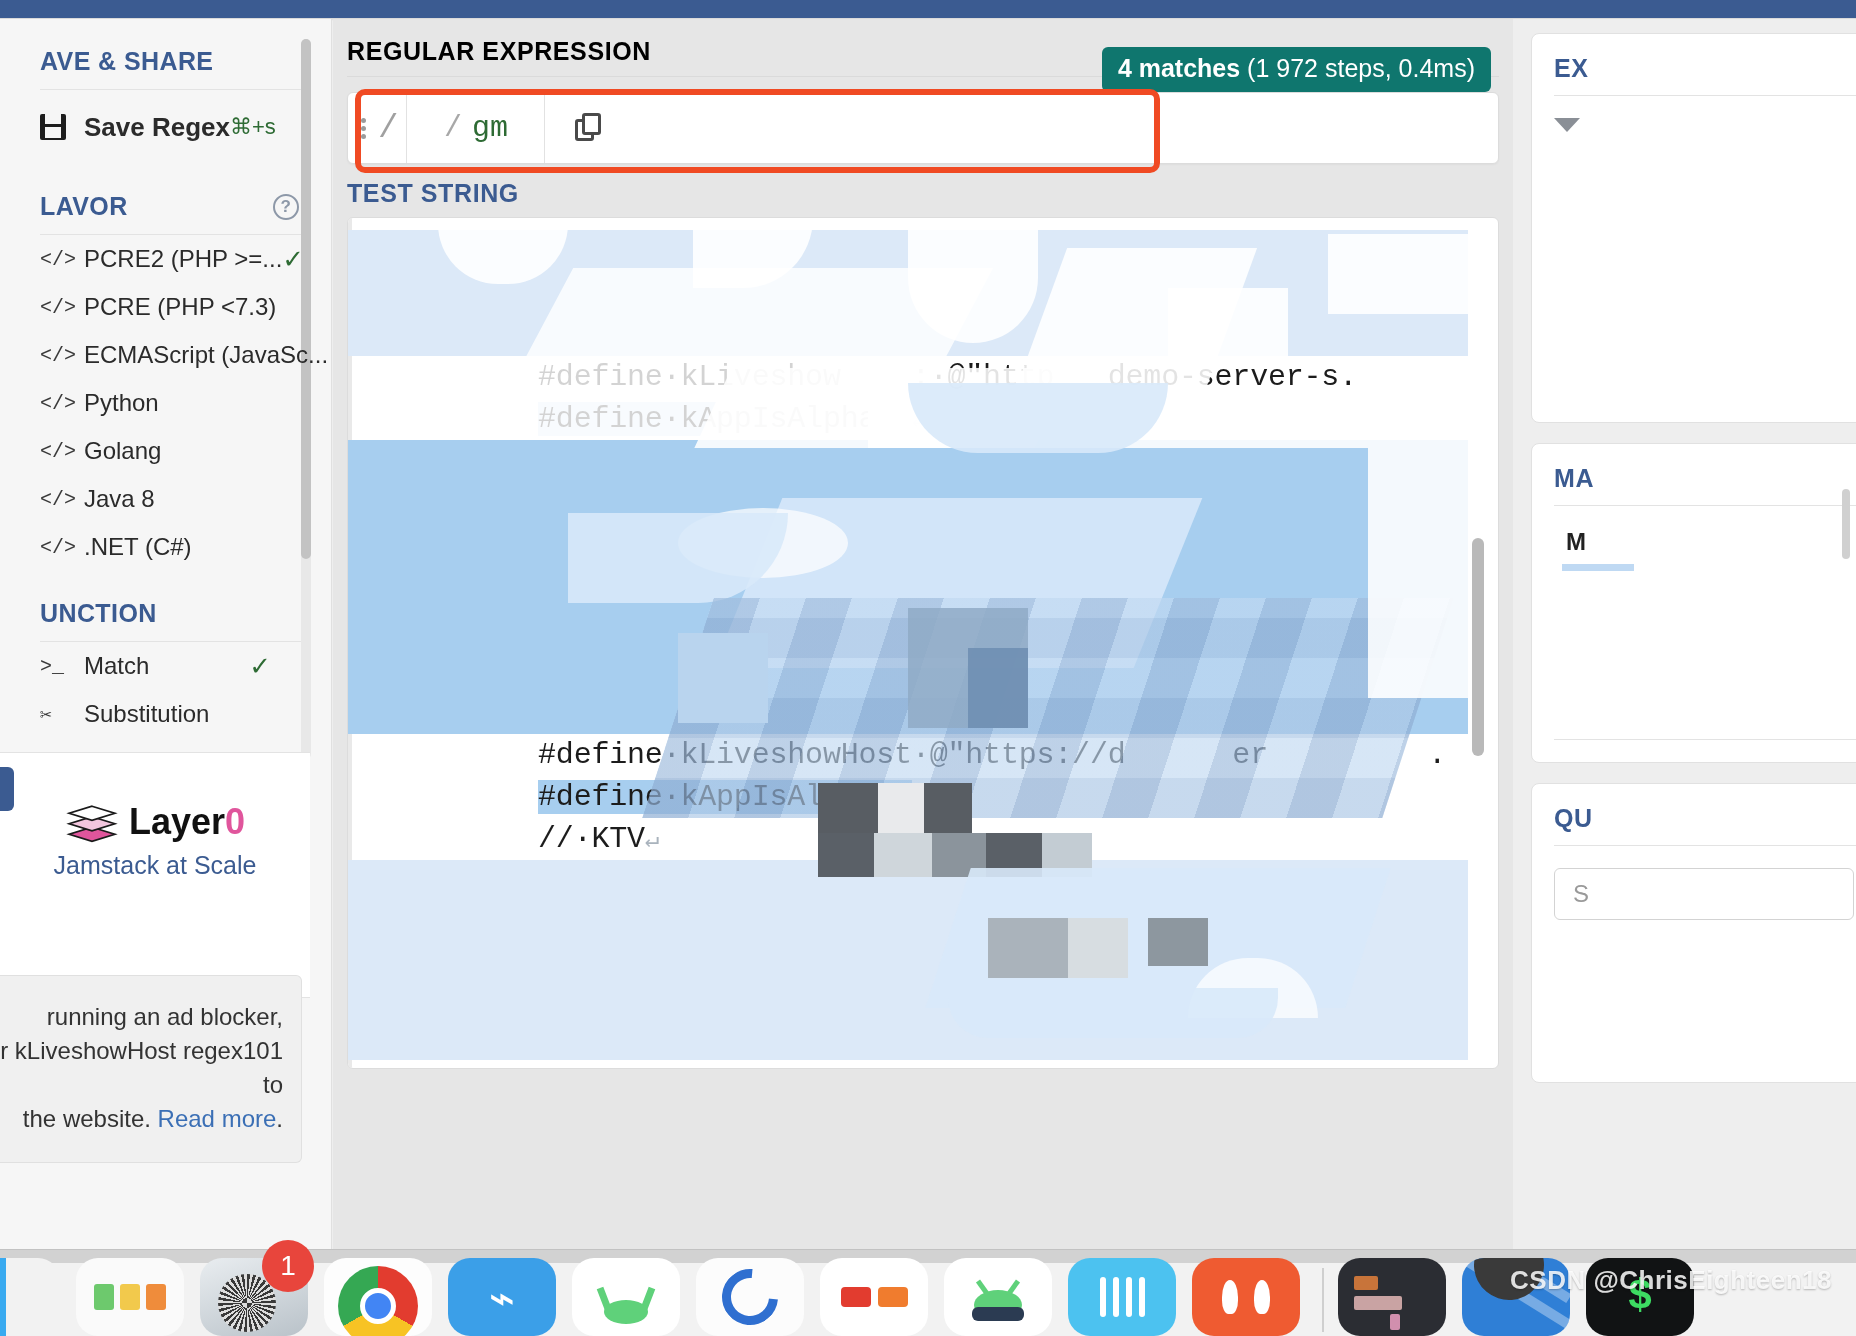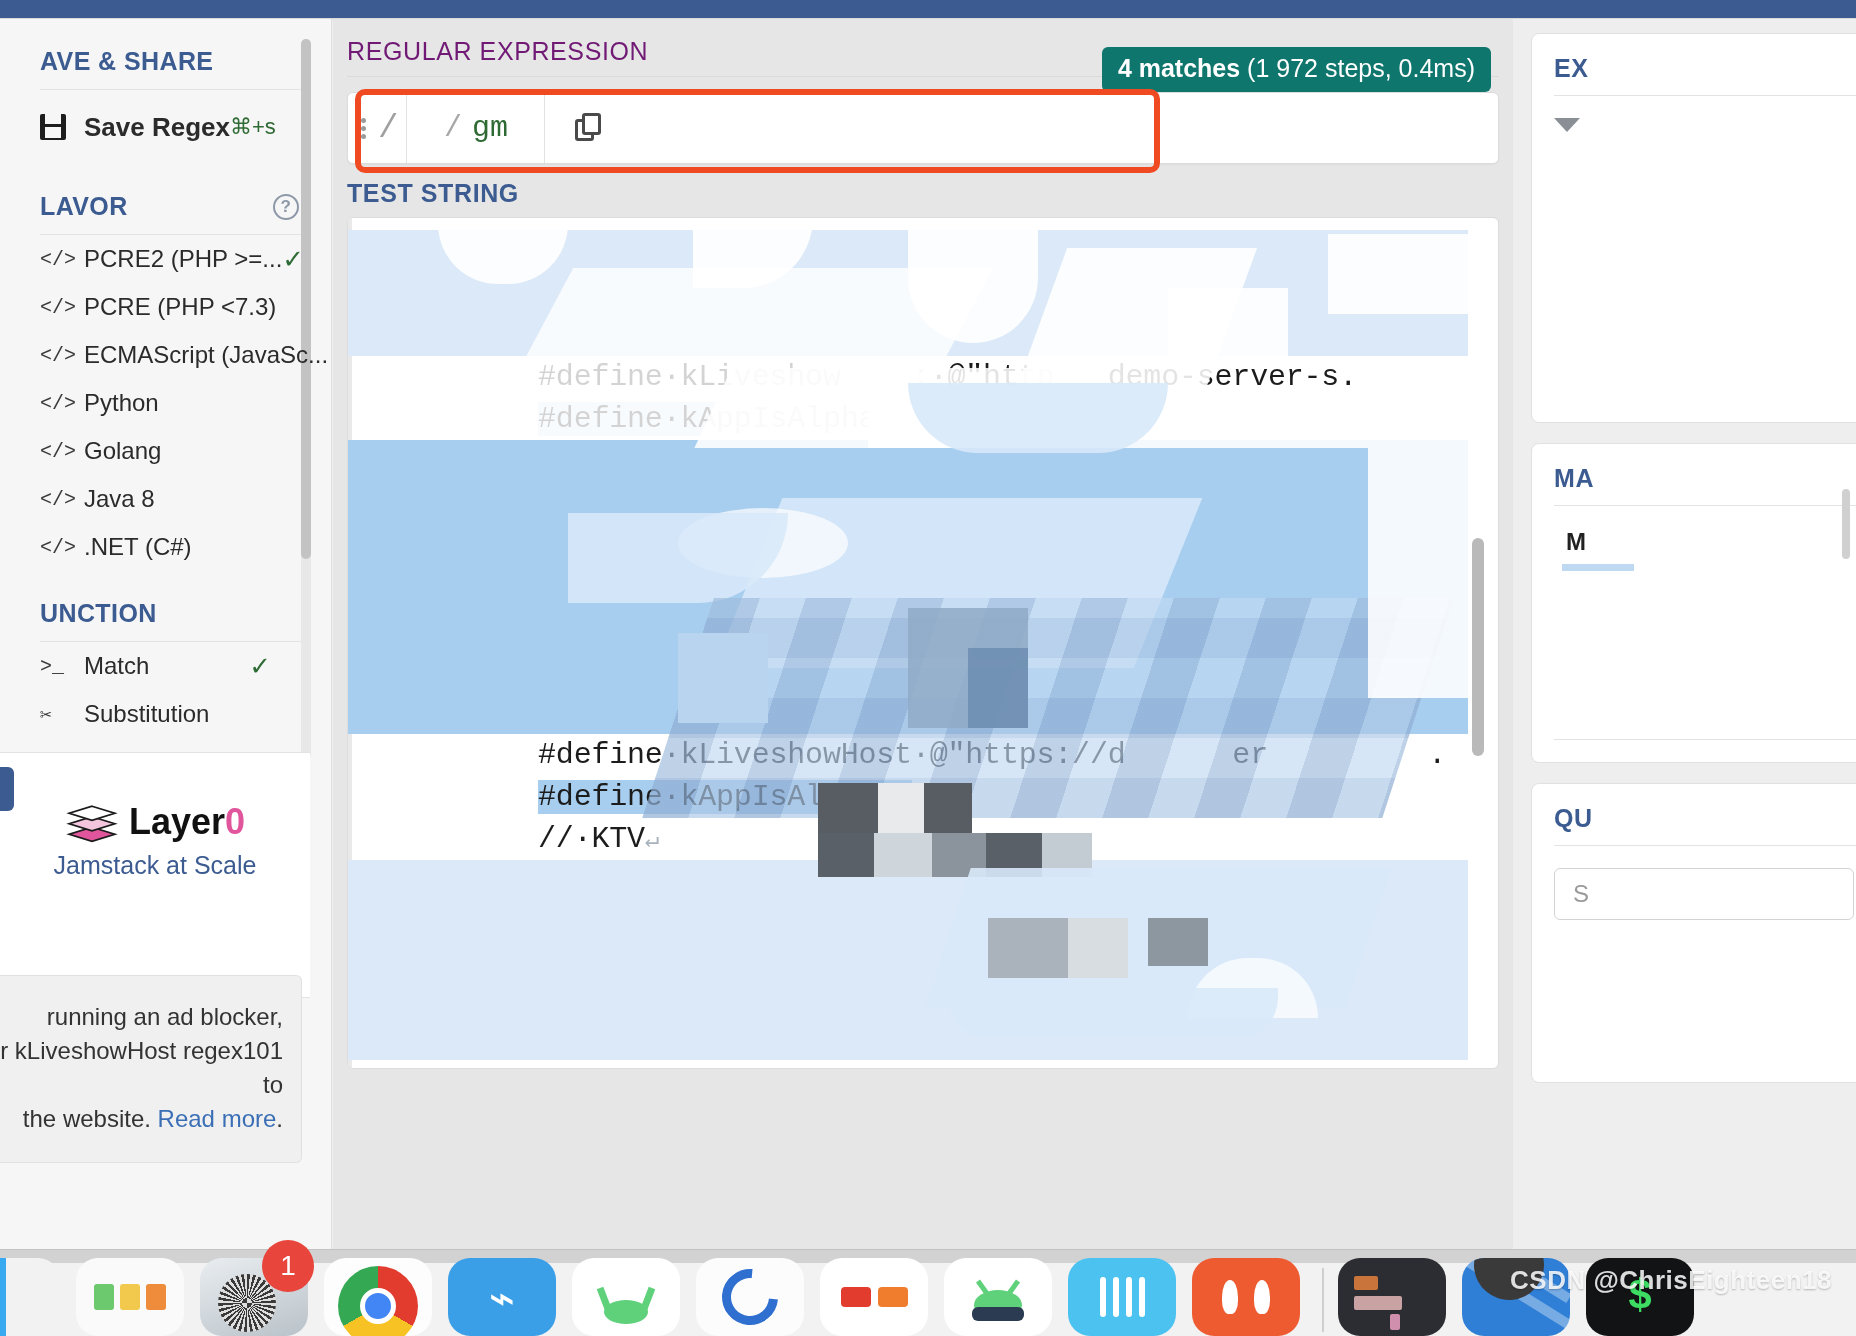--- a/index.html
+++ b/index.html
@@ -126,21 +126,21 @@
   }
   .ad-note a { color: #3b6fb5; text-decoration: none; margin-top: 7px; }
 
   
   .main {
     position: absolute; left: 333px; top: 19px; width: 1180px; height: 1230px;
     background: #e6e6e6;
     padding: 0;
   }
   .panel-label {
-    color: #701a75; font-size: 25px; font-weight: 400;
+    color: #000000; font-size: 25px; font-weight: 700;
     letter-spacing: 0.6px;
     padding: 18px 0 10px 14px;
   }
   .panel-label-line { height: 1px; background: #dadada; margin: 0 14px 0 14px; }
 
   .match-badge {
     position: absolute; right: 22px; top: 28px;
     background: #0f766e; color: #ffffff;
     border-radius: 6px;
     padding: 7px 16px 9px 16px;

